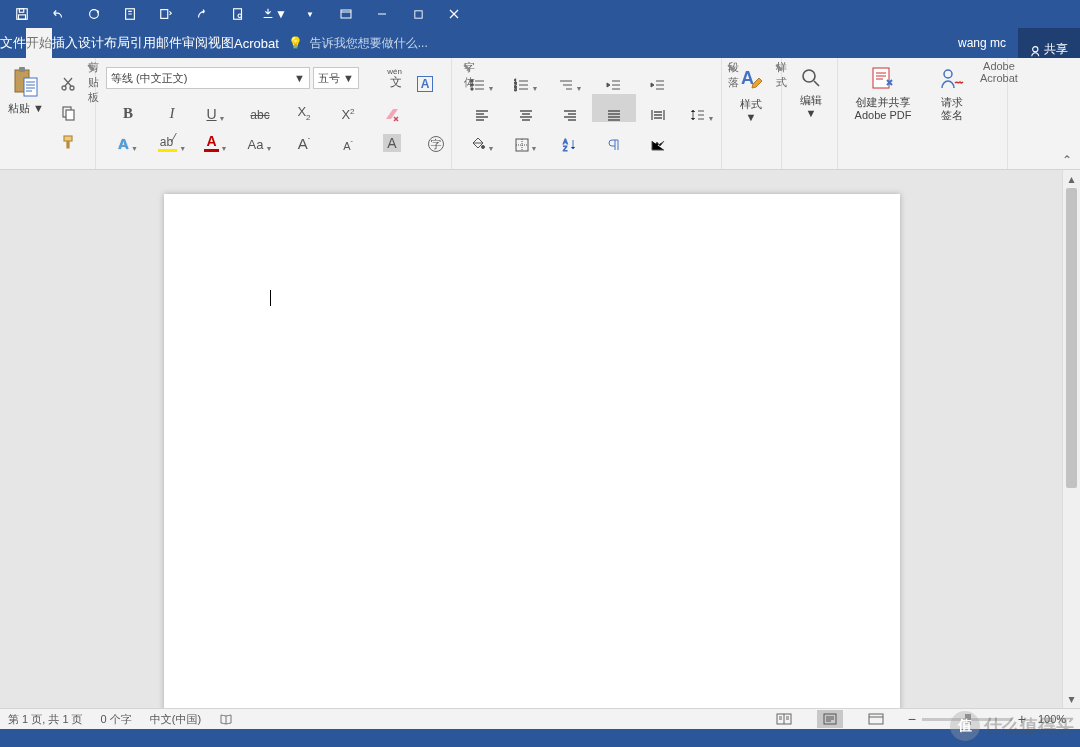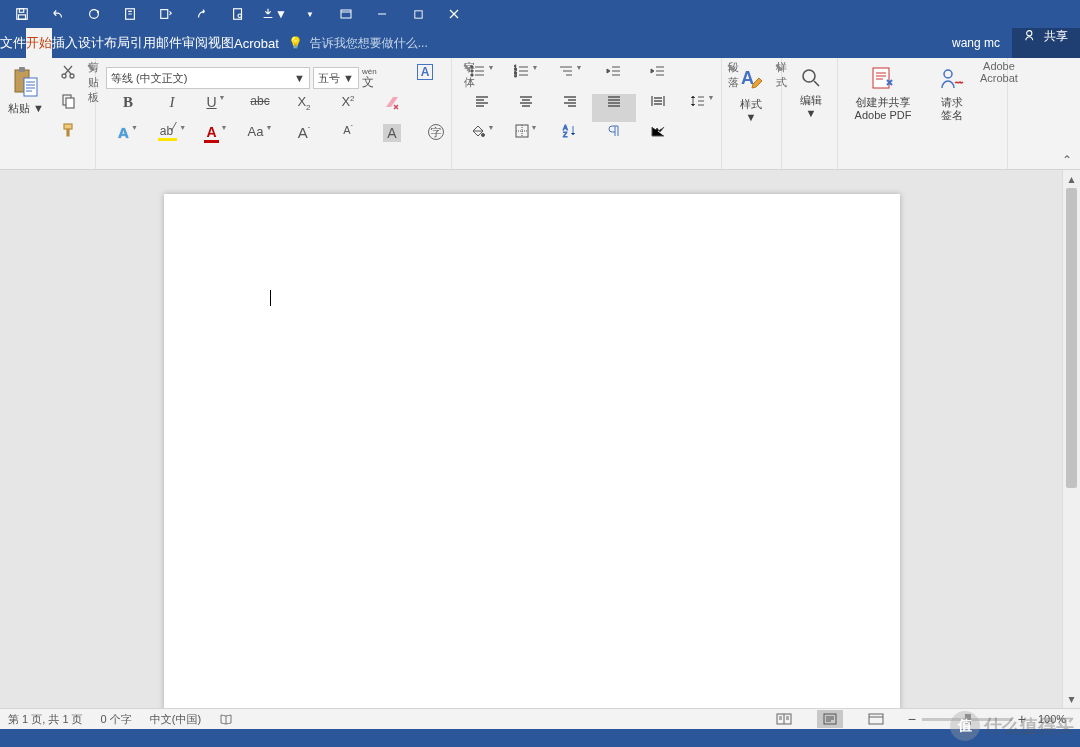--- a/index.html
+++ b/index.html
@@ -4,33 +4,33 @@
 <style>
 html,body{margin:0;padding:0;width:1080px;height:747px;overflow:hidden;font-family:"Microsoft YaHei","Segoe UI",sans-serif;font-size:12px;background:#e6e6e6;color:#444}
 *{box-sizing:border-box}
 .titlebar{height:28px;background:#2b579a;display:flex;align-items:center;color:#fff;padding:0 4px}
 .qat{display:flex;gap:0;align-items:center}
 .qat .btn,.winbtn{width:36px;height:28px;display:flex;align-items:center;justify-content:center;color:#fff}
 .title{flex:1;text-align:center;font-size:12px;color:#fff}
 .winbtns{display:flex}
 .menubar{height:30px;background:#2b579a;display:flex;align-items:stretch;color:#fff}
 .menutab{padding:0 0;display:flex;align-items:center;font-size:13px;cursor:default}
-.menutab.active{background:#f3f3f3;color:#c2410c}
+.menutab.active{background:#f3f3f3;color:#737373}
 .tell{flex:1;padding-left:10px;display:flex;align-items:center;color:#c8d6ea;font-size:12px;gap:6px}
 .user{padding:0 12px;display:flex;align-items:center;color:#fff;font-size:12px}
-.share{background:#1f3f73;padding:0 12px;display:flex;align-items:flex-start;gap:6px;font-size:12px;color:#fff}
+.share{background:#1f3f73;padding:0 12px;display:flex;align-items:flex-end;font-size:12px;color:#fff}
 .ribbon{height:112px;background:#f3f3f3;border-bottom:1px solid #d4d4d4;display:flex;position:relative}
 .group{border-right:1px solid #e1e1e1;display:flex;flex-direction:row;padding:2px 4px 0}
 .group .body{flex:1;display:flex;align-items:flex-start}
 .group .label{height:18px;text-align:center;font-size:11px;color:#666;position:relative}
 .dlaunch{position:absolute;right:2px;top:1px;width:12px;height:12px;display:flex;align-items:center;justify-content:center;color:#888}
 .vstack{display:flex;flex-direction:column;align-items:center;justify-content:center}
 .bigbtn{width:50px;display:flex;flex-direction:column;align-items:center;justify-content:flex-start;padding-top:6px;gap:4px}
 .bigbtn .lbl{font-size:11px;color:#444;text-align:center;line-height:1.2}
-.iconbtn{width:40px;height:28px;display:flex;align-items:flex-start;justify-content:center;color:#555;position:relative}
+.iconbtn{width:40px;height:28px;display:flex;align-items:flex-end;justify-content:center;color:#555;position:relative}
 .iconbtn.w{width:44px}
 .iconbtn.sel{background:#d4d4d4}
 .iconbtn .dd{font-size:7px;margin-left:2px;color:#777}
 .fontsel{height:22px;border:1px solid #c8c8c8;background:#fff;display:flex;align-items:center;padding:0 4px;font-size:11px;color:#444}
 .doczone{position:absolute;top:170px;left:0;right:0;bottom:39px;background:#e6e6e6;overflow:hidden}
 .page{position:absolute;left:164px;top:24px;width:736px;height:960px;background:#fff;box-shadow:0 0 6px rgba(0,0,0,.25)}
 .cursor{position:absolute;left:106px;top:96px;width:1px;height:16px;background:#000}
 .vscroll{position:absolute;right:0;top:0;bottom:0;width:18px;background:#f0f0f0;border-left:1px solid #dcdcdc;display:flex;flex-direction:column}
 .vscroll .arw{height:18px;display:flex;align-items:center;justify-content:center;color:#666}
 .vscroll .thumb{margin:0 3px;background:#c2c2c2;border-radius:2px;height:300px}

